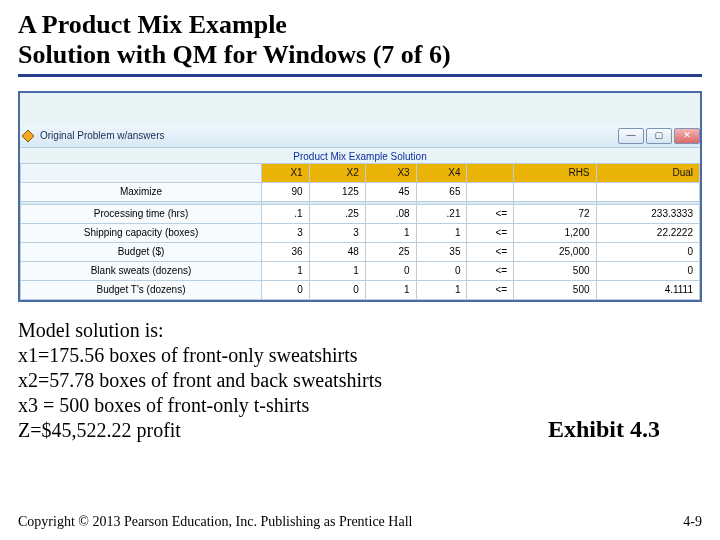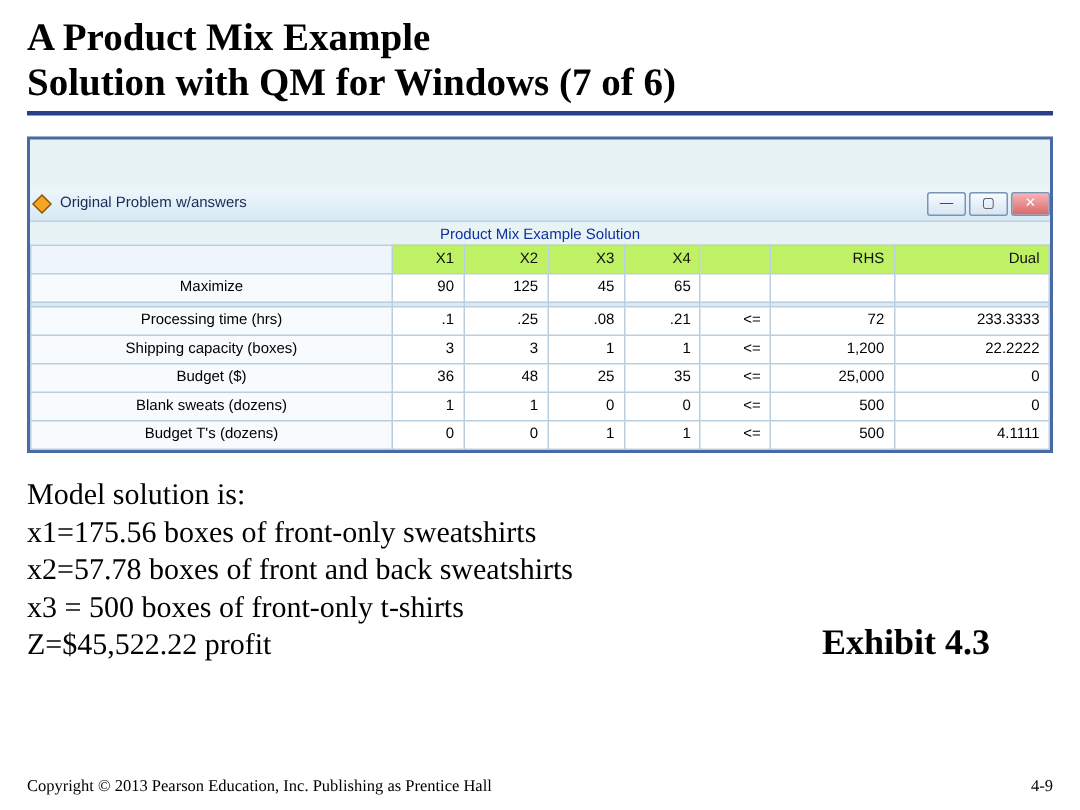--- a/index.html
+++ b/index.html
@@ -79,21 +79,21 @@
     background:#fff;
   }
   table.qmtable th, table.qmtable td {
     border:1px solid #b9cfe0;
     padding:2px 6px;
     text-align:right;
     height:14px;
     white-space:nowrap;
   }
   table.qmtable th {
-    background:#bef264;
+    background:#eab308;
     font-weight:normal;
     color:#111;
   }
   table.qmtable td.rowhead {
     text-align:center;
     background:#f7fbfe;
   }
   table.qmtable tr.sep td, table.qmtable tr.sep th {
     height:2px; padding:0; background:#dbe9f1;
   }
@@ -112,21 +112,21 @@
     top:380px;
     font-size:24px;
     font-weight:bold;
     margin-top:36px;
   }
   .footer {
     position:absolute;
     left:18px; right:18px; bottom:10px;
     display:flex;
     justify-content:space-between;
-    font-size:11px;
+    font-size:14px;
   }
 </style>
 </head>
 <body>
 
 <div class="slide">
   <div class="title">
     <span>A Product Mix Example</span><br>
     <span>Solution with QM for Windows (7 of 6)</span>
   </div>

